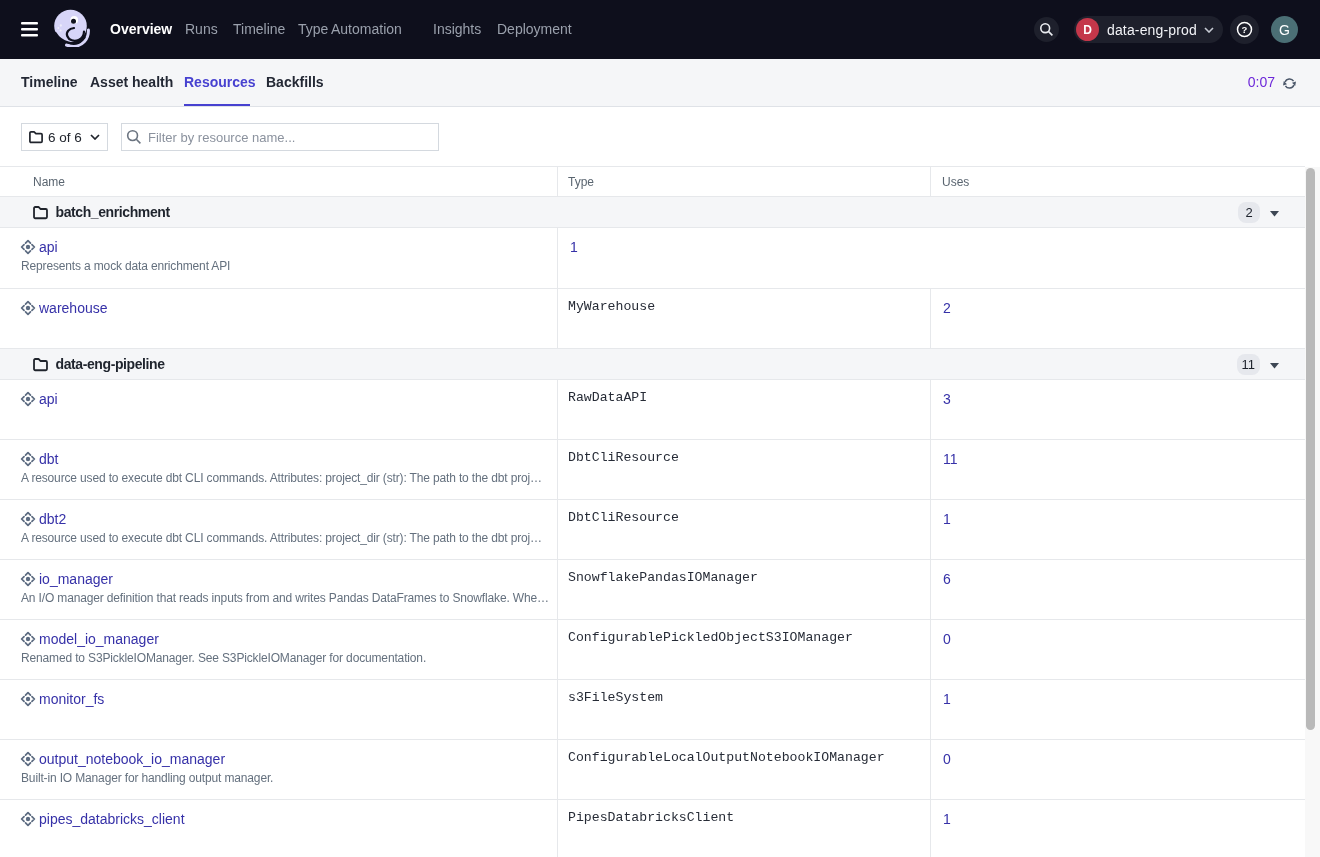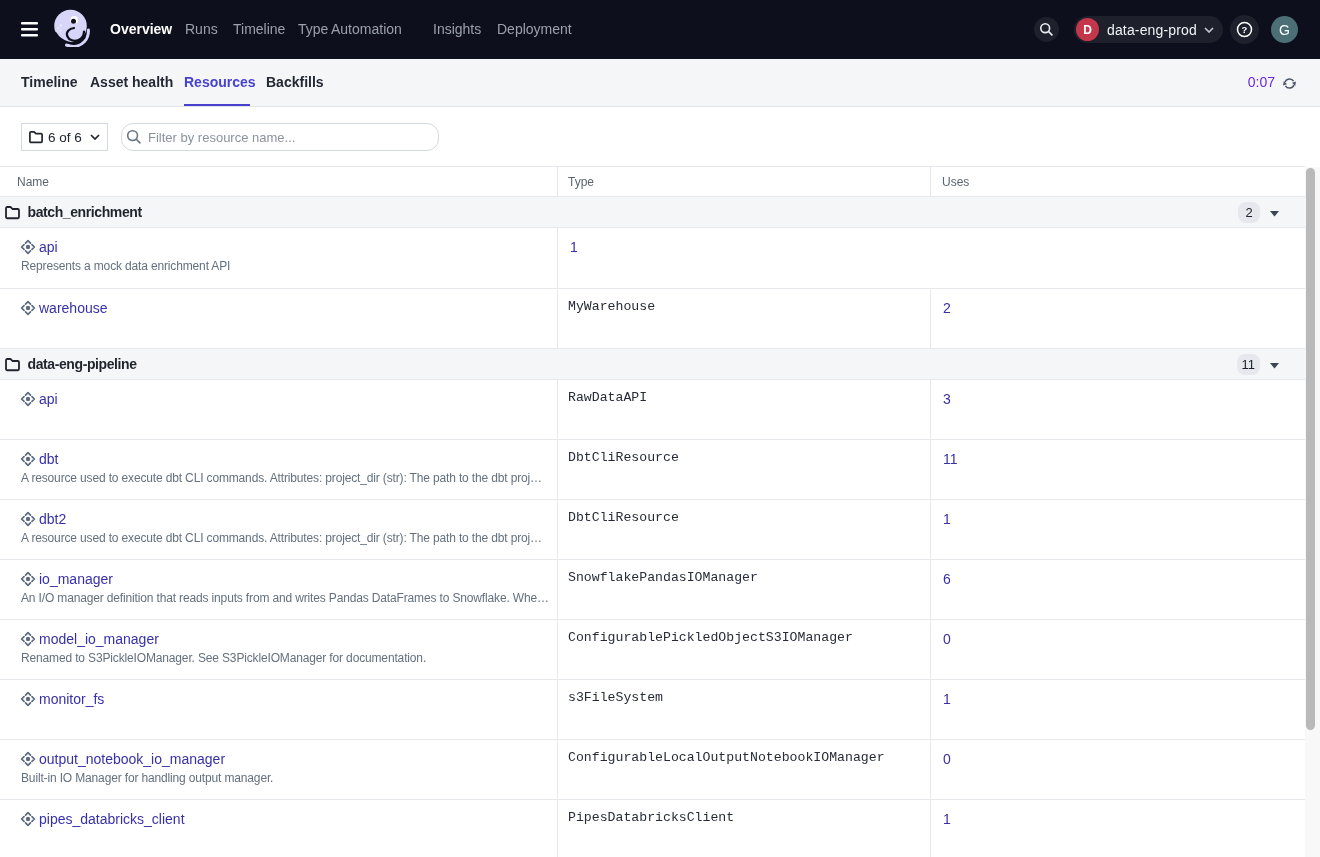--- a/index.html
+++ b/index.html
@@ -16,30 +16,30 @@
 .avatar{position:absolute;left:1271px;top:16px;width:27px;height:27px;border-radius:50%;background:#4b6f75;color:#fff;font-size:14px;font-weight:400;display:flex;align-items:center;justify-content:center}
 
 .strip{position:absolute;left:0;top:59px;width:1320px;height:48px;background:#f5f6f8;border-bottom:1px solid #dfe2e7}
 .strip .tab{position:absolute;top:0;height:47px;line-height:47px;font-size:14px;font-weight:700;color:#232834;white-space:nowrap}
 .strip .tab.active{color:#4741d0}
 .strip .under{position:absolute;top:45px;height:2px;background:#4741d0}
 .timer{position:absolute;top:0;height:47px;line-height:47px;font-size:14px;color:#6d28d9;right:45px}
 
 .fbtn{position:absolute;left:21px;top:123px;width:87px;height:28px;border:1px solid #d4d9df;border-radius:0;background:#fff;display:flex;align-items:center}
 .fbtn .lbl{font-size:13.5px;color:#20242c;margin-left:4.5px;white-space:nowrap}
-.finput{position:absolute;left:121px;top:123px;width:318px;height:28px;border:1px solid #d4d9df;border-radius:12px;background:#fff;display:flex;align-items:center}
+.finput{position:absolute;left:121px;top:123px;width:318px;height:28px;border:1px solid #d4d9df;border-radius:0;background:#fff;display:flex;align-items:center}
 .finput .ph{font-size:13px;color:#8b929e;margin-left:6px;white-space:nowrap}
 
 .table{position:absolute;left:0;top:166px;width:1305px;border-top:1px solid #e6e8eb}
 .thead{height:30px;display:flex;border-bottom:1px solid #e6e8eb}
 .thead>div{font-size:12px;color:#5a6570;display:flex;align-items:center}
-.c1{width:558px;border-right:1px solid #e6e8eb;padding-left:17px}
+.c1{width:558px;border-right:1px solid #e6e8eb;padding-left:33px}
 .c2{width:373px;border-right:1px solid #e6e8eb;padding-left:10px}
 .c3{width:374px;padding-left:11px}
-.grow{display:flex;align-items:center;background:#f5f6f8;border-bottom:1px solid #e6e8eb;padding-left:4px}
+.grow{display:flex;align-items:center;background:#f5f6f8;border-bottom:1px solid #e6e8eb;padding-left:32px}
 .grow .gname{font-size:14px;font-weight:700;color:#1f242d;margin-left:6.5px;letter-spacing:-0.4px}
 .grow .badge{margin-left:auto;min-width:22px;height:21px;border-radius:8px;background:#e6e8ed;color:#1c212b;font-size:13px;font-weight:400;display:flex;align-items:center;justify-content:center;padding:0 5px}
 .grow .caret{margin-left:10px;margin-right:26px;position:relative;top:2px}
 .row{display:flex;border-bottom:1px solid #e6e8eb}
 .row .cell1{width:558px;border-right:1px solid #e6e8eb;position:relative}
 .row .cell2{width:373px;border-right:1px solid #e6e8eb;position:relative}
 .row .cell3{width:374px;position:relative}
 .ricon{position:absolute;left:17.5px;top:9px}
 .rname{position:absolute;left:39px;top:9px;font-size:14px;font-weight:500;color:#3631a8;line-height:20px;white-space:nowrap}
 .rdesc{position:absolute;left:21px;top:31px;font-size:12px;color:#64707e;white-space:nowrap;line-height:14px;letter-spacing:-0.15px}

